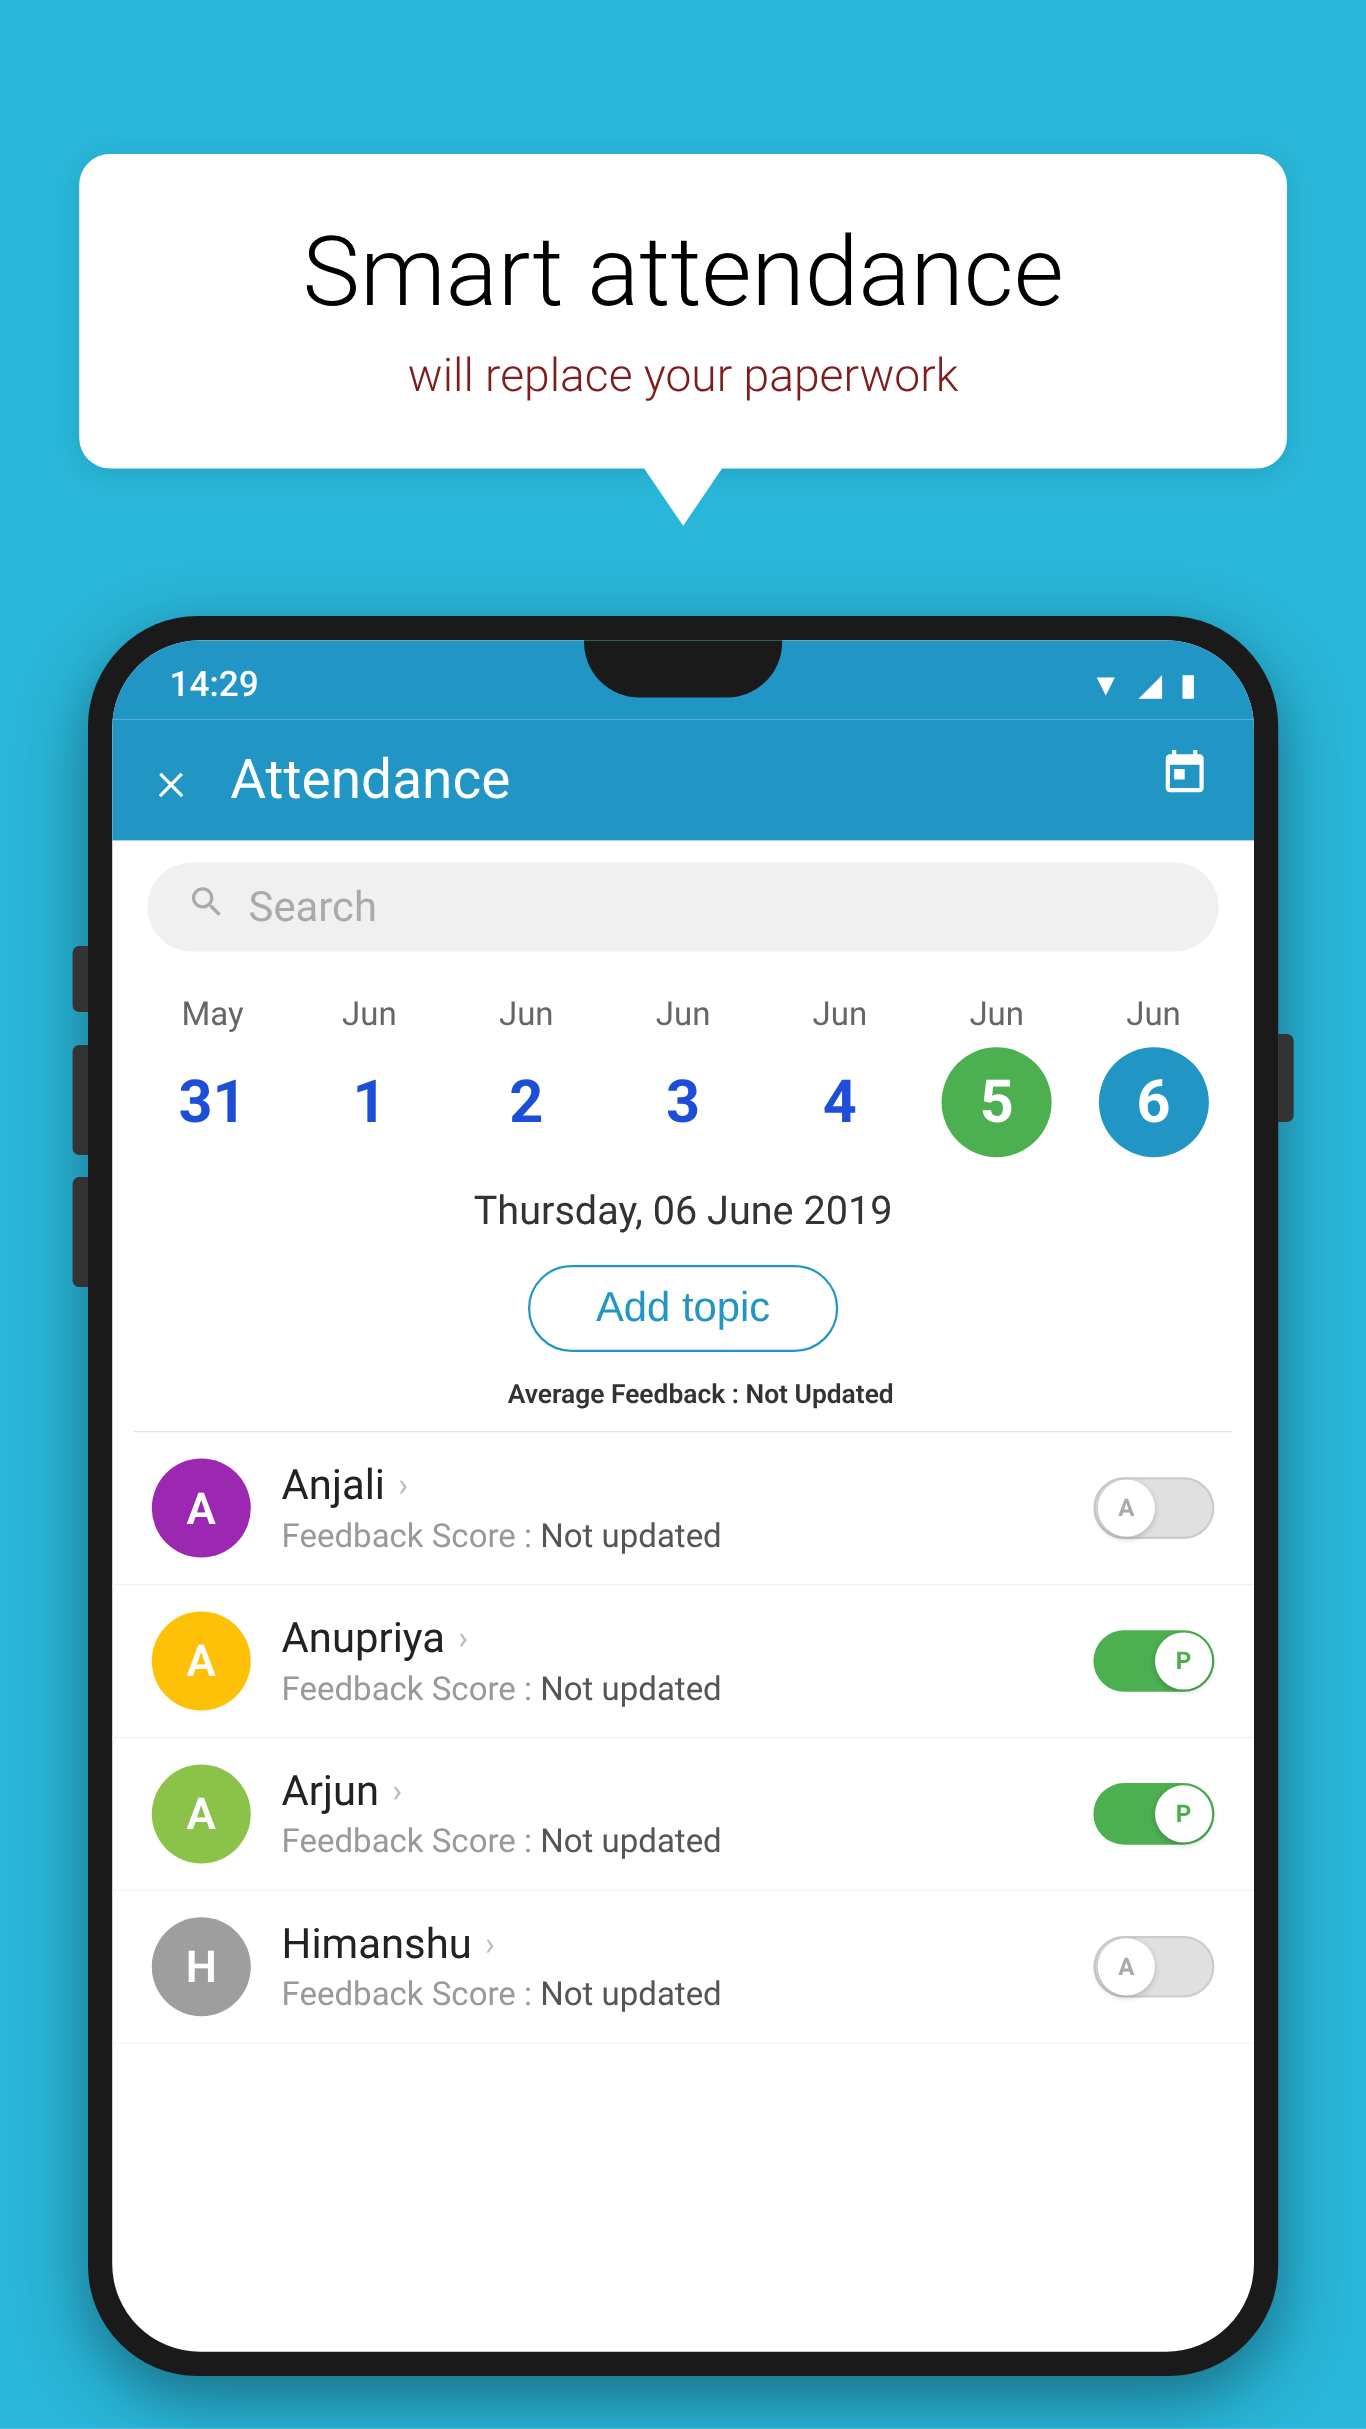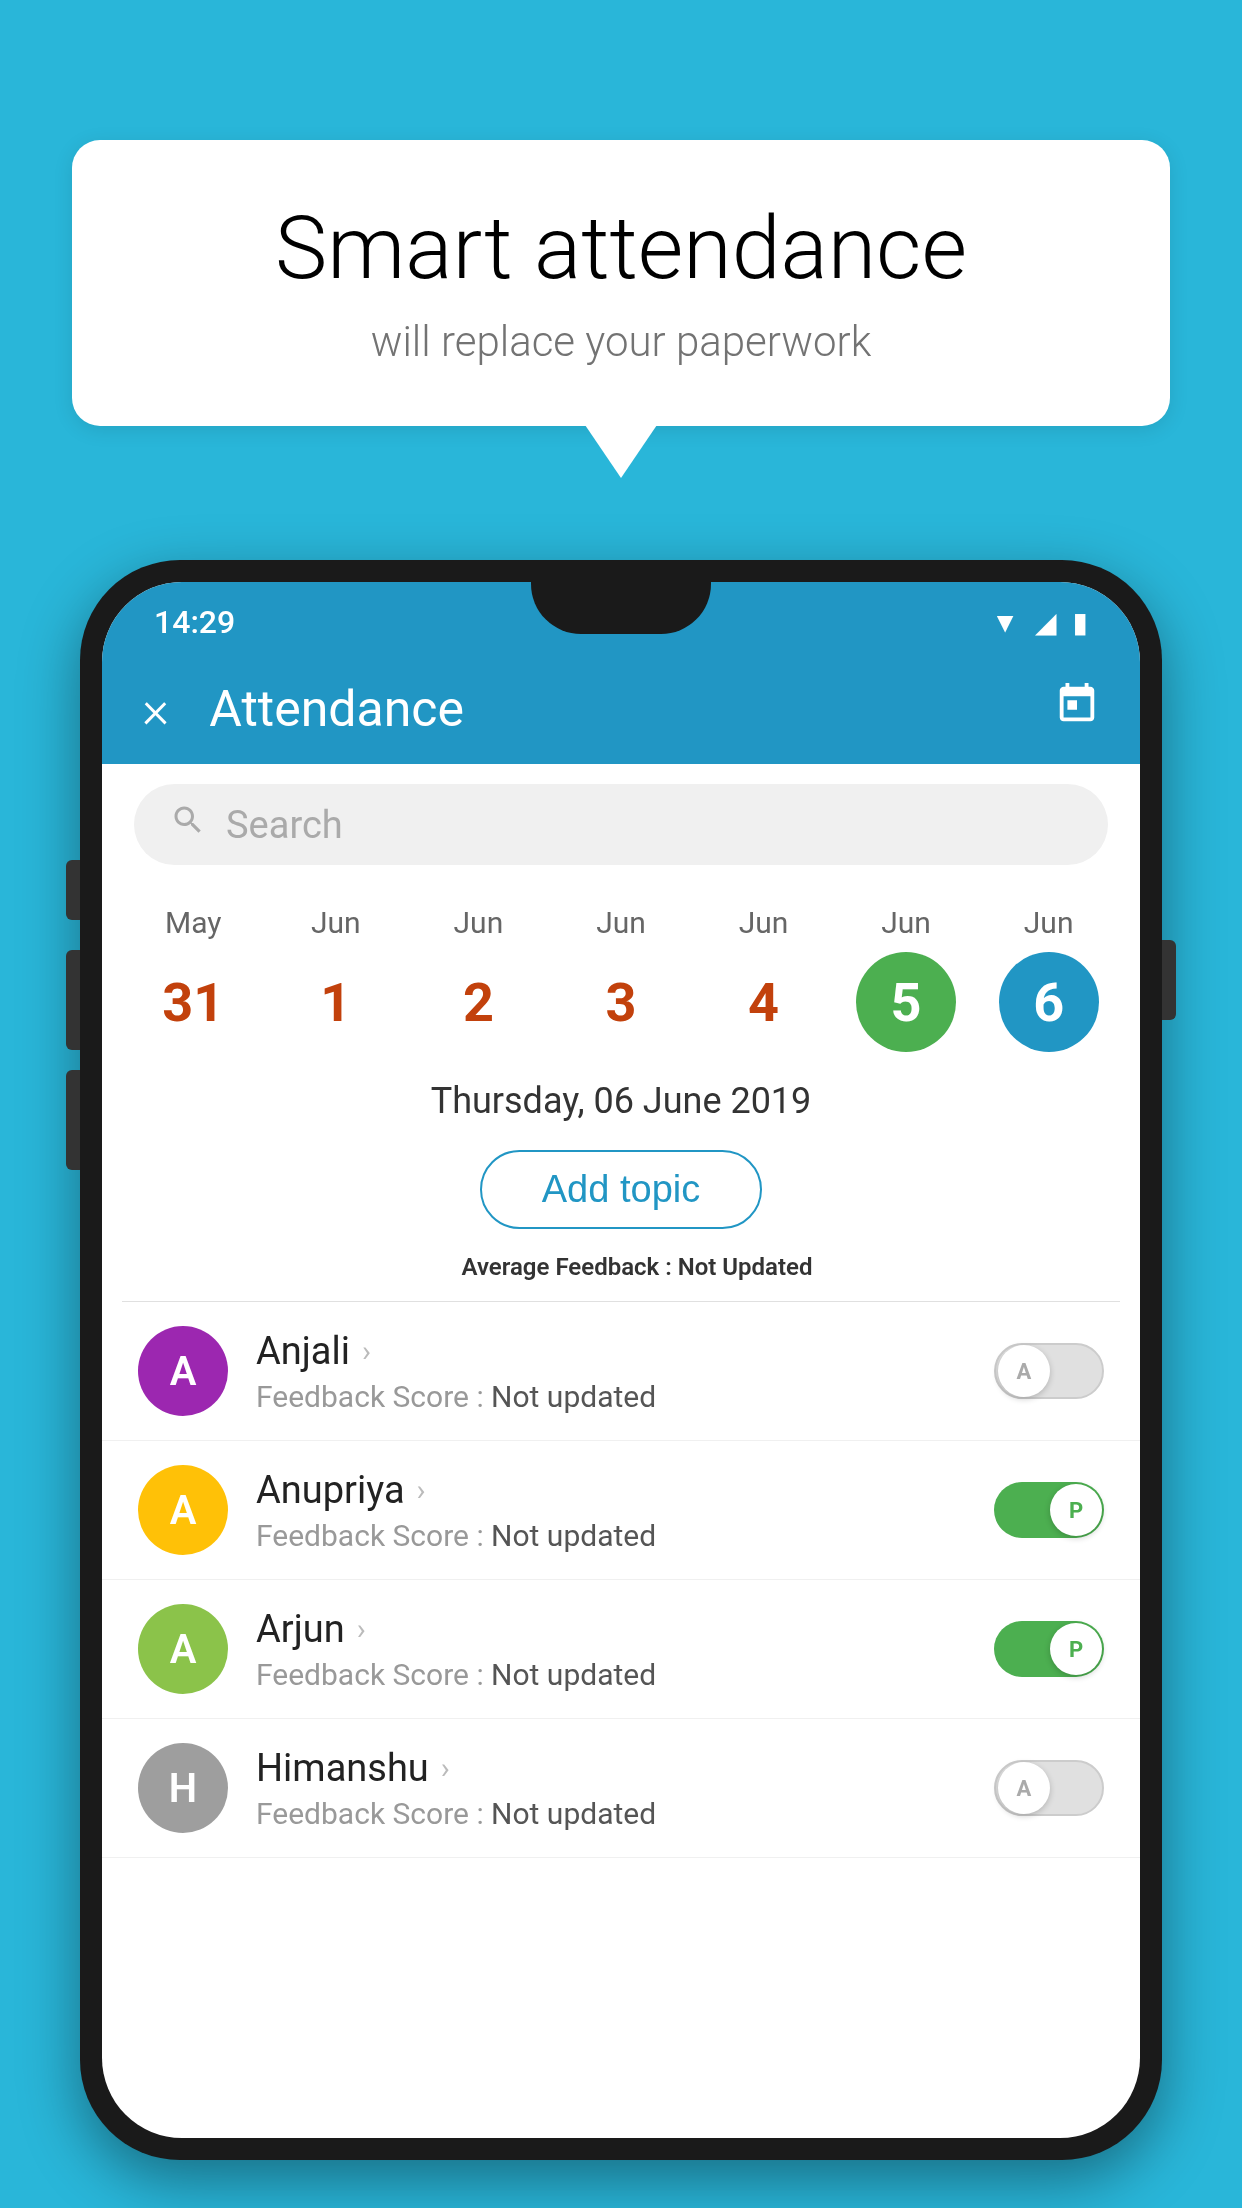--- a/index.html
+++ b/index.html
@@ -45,21 +45,21 @@
 
     .bubble-title {
       color: #000000;
       font-size: 88px;
       font-weight: 300;
       line-height: 1.1;
       margin-bottom: 20px;
     }
 
     .bubble-subtitle {
-      color: #737373;
+      color: #7f1d1d;
       font-size: 42px;
       font-weight: 300;
     }
 
     
     .phone-frame {
       position: absolute;
       top: 560px;
       left: 80px;
       right: 80px;
@@ -189,21 +189,21 @@
     }
 
     .day-month {
       color: #666;
       font-size: 30px;
     }
 
     .day-number {
       font-size: 54px;
       font-weight: 700;
-      color: #c2410c;
+      color: #1d4ed8;
       width: 100px;
       height: 100px;
       display: flex;
       align-items: center;
       justify-content: center;
       border-radius: 50%;
     }
 
     .day-number.today {
       background: #4caf50;

